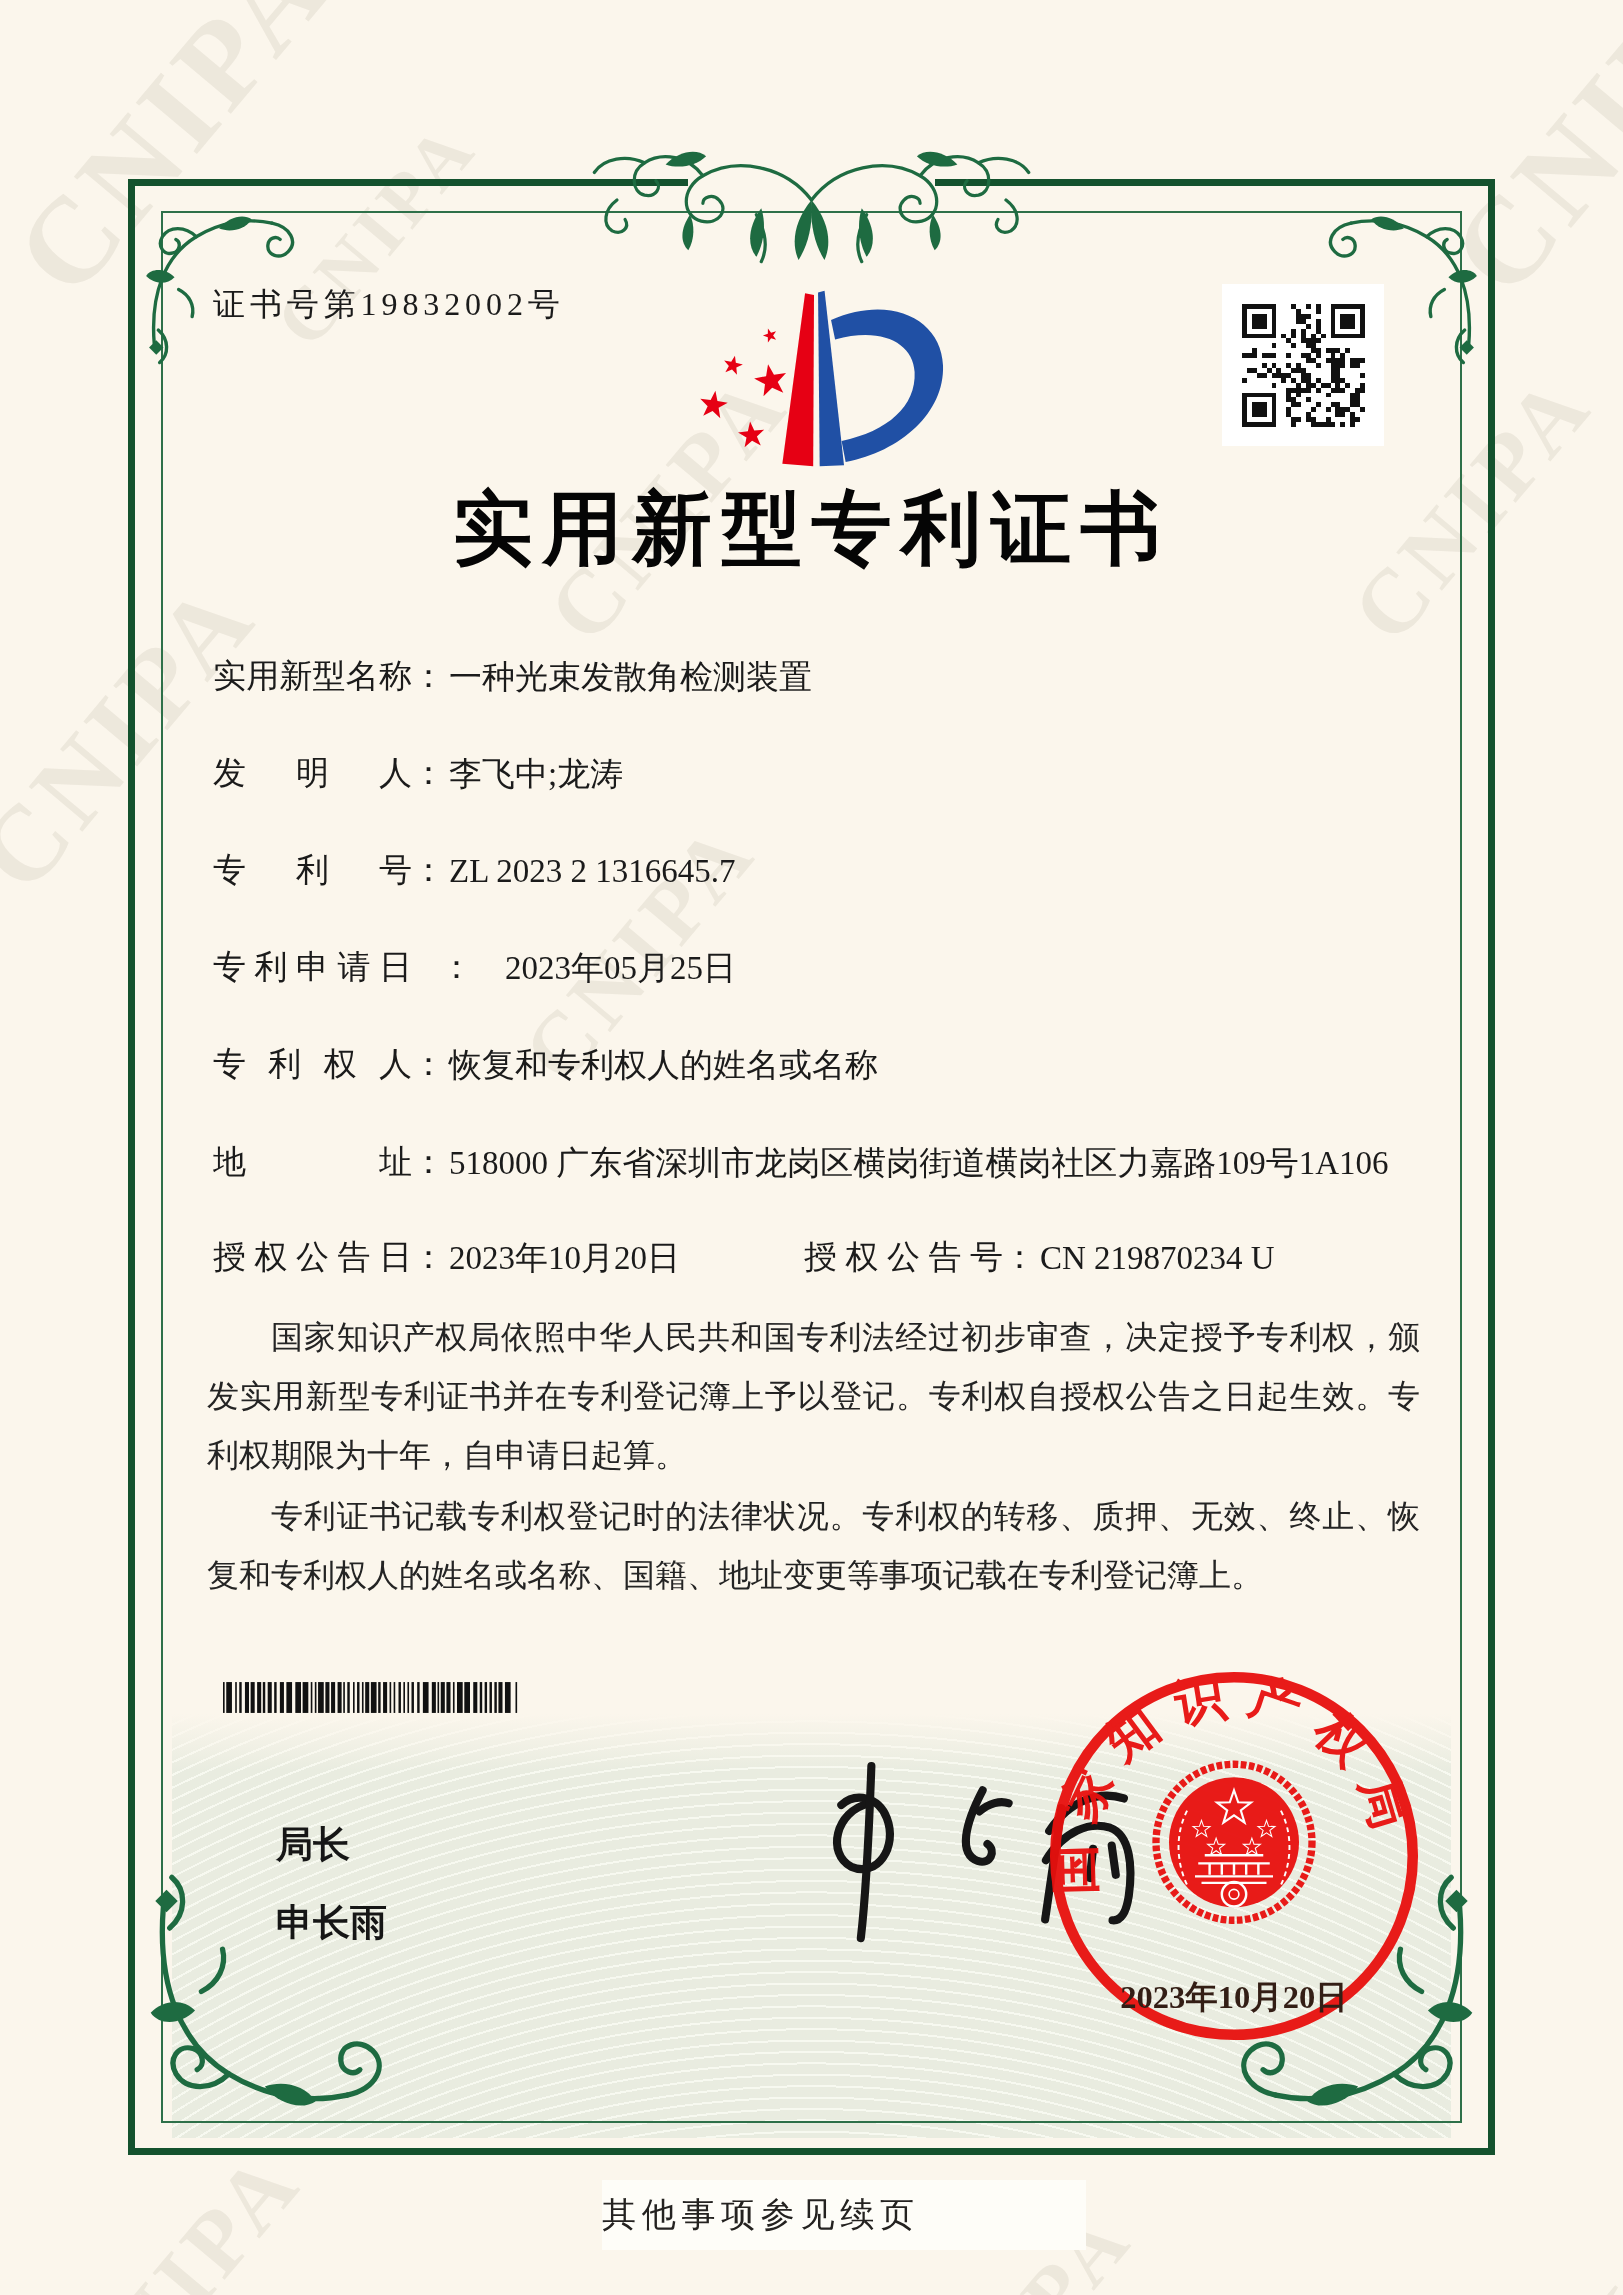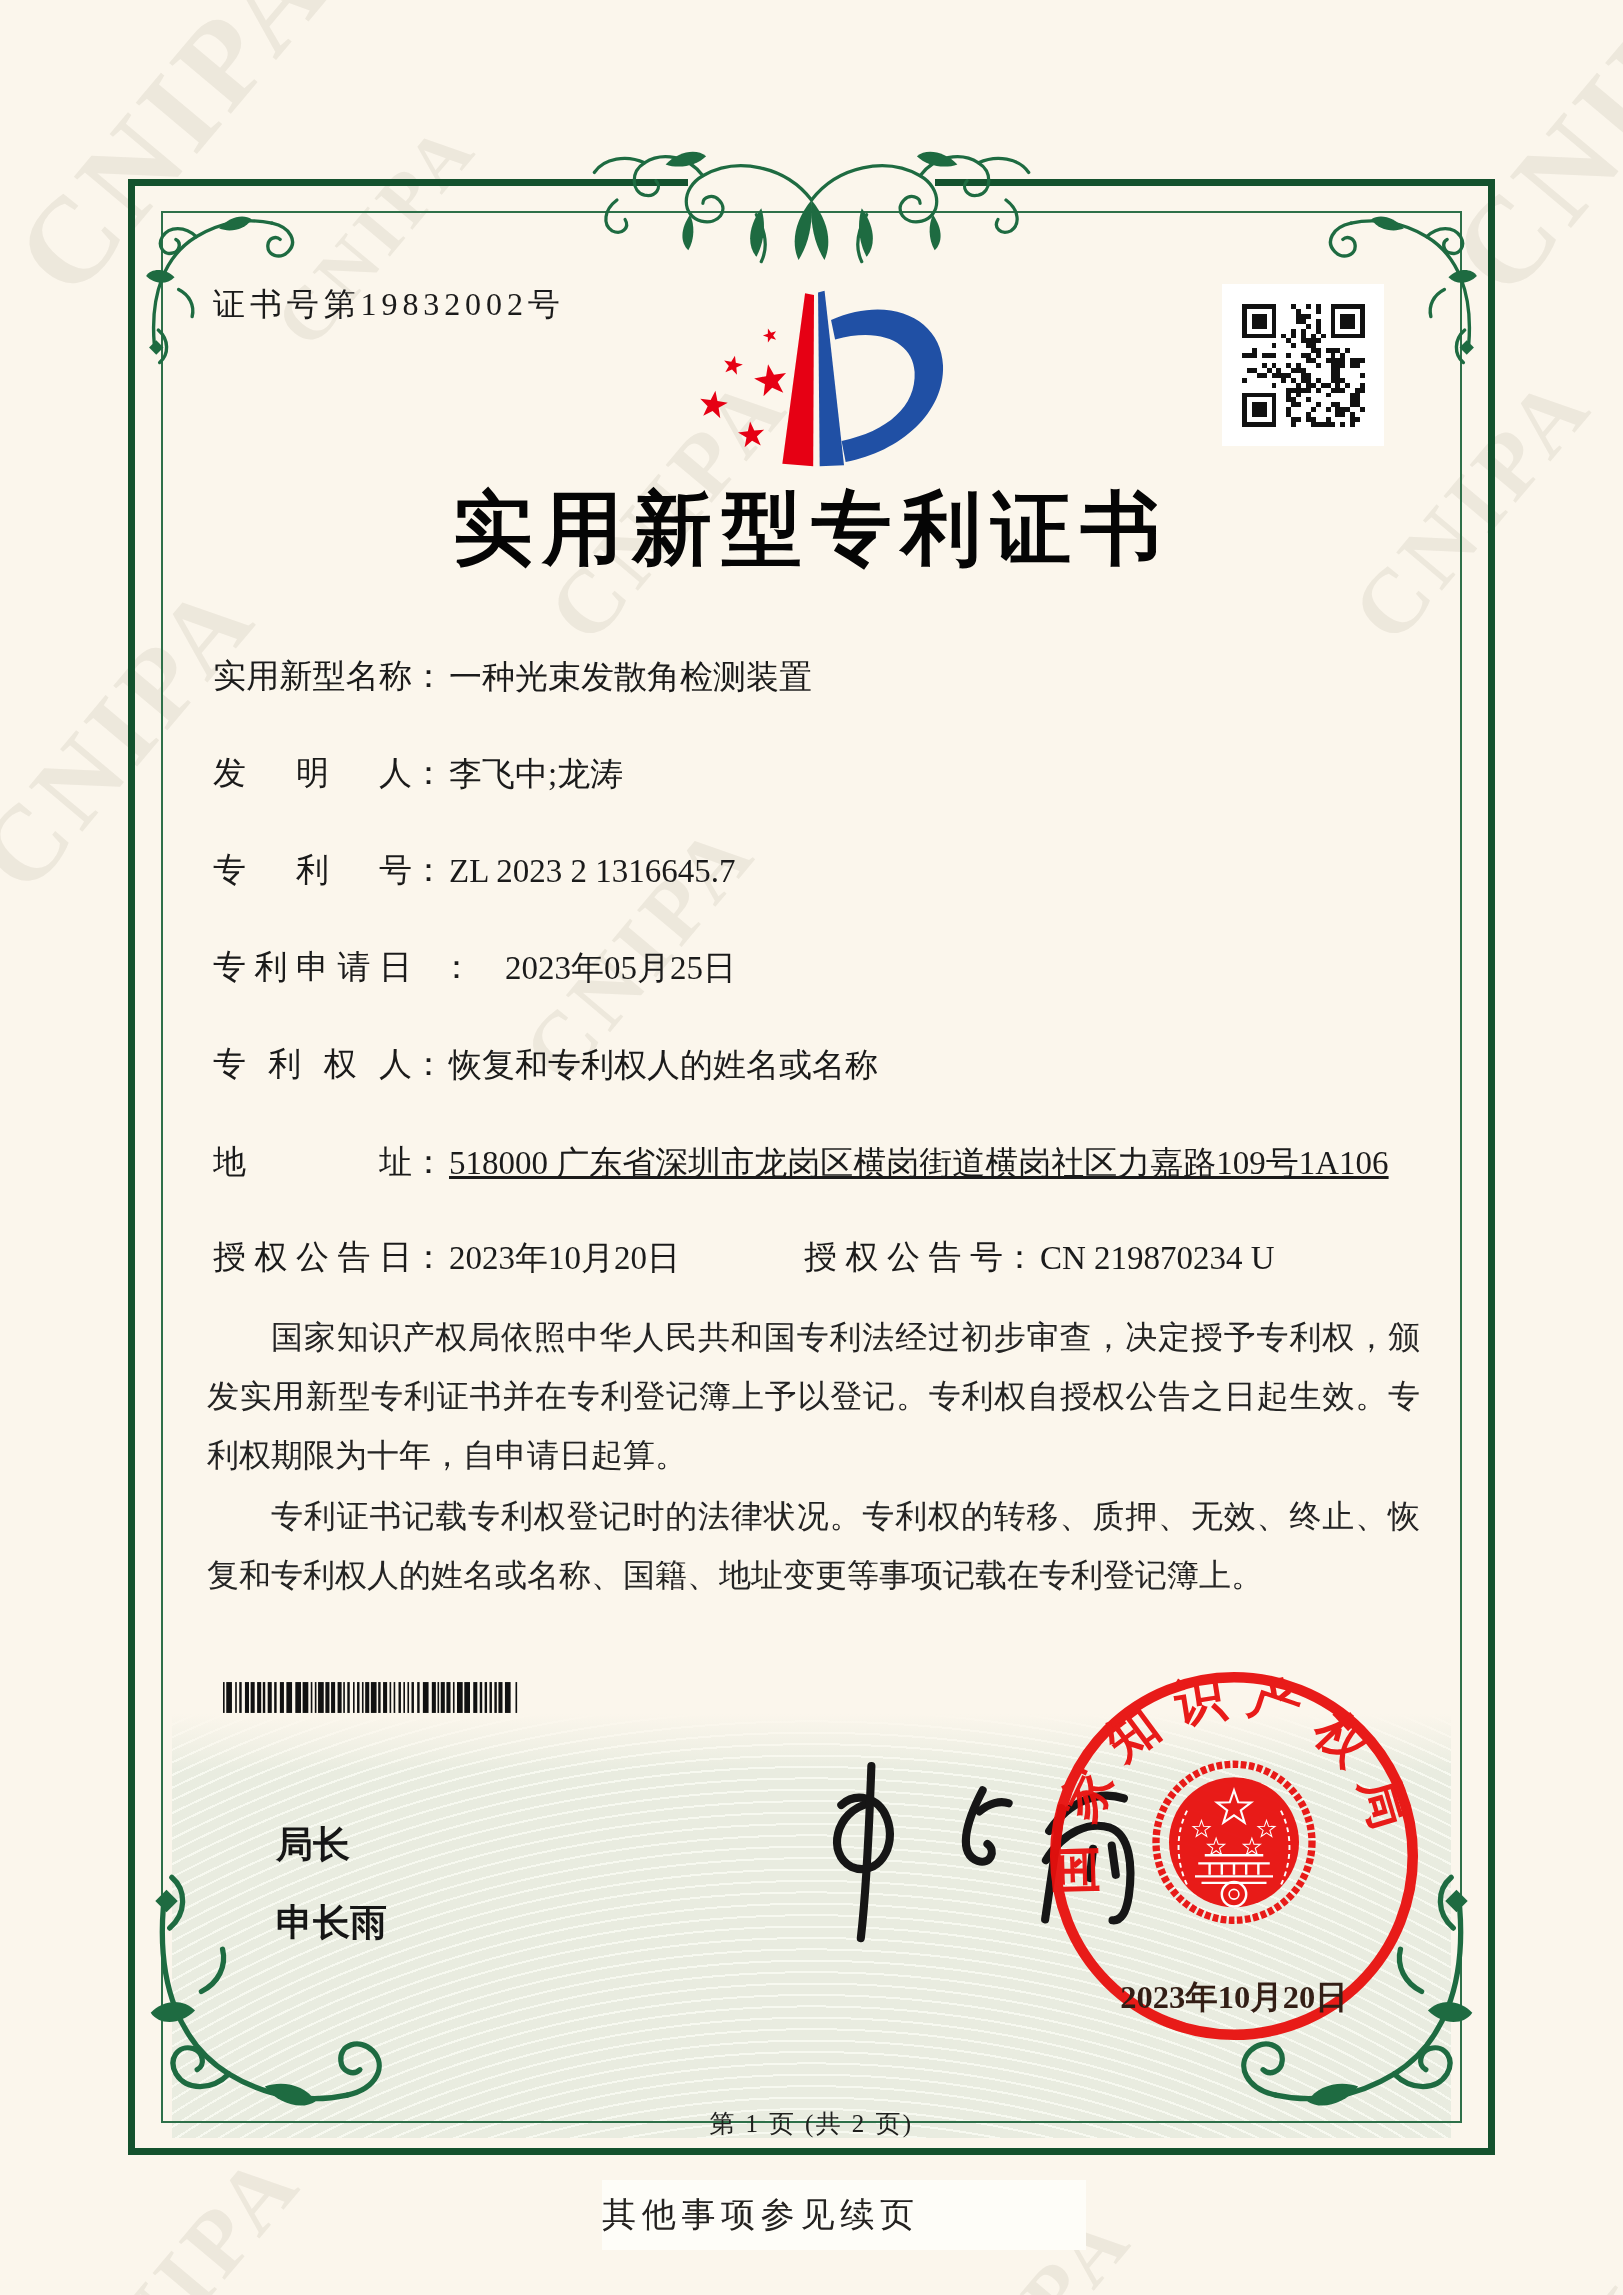--- a/index.html
+++ b/index.html
@@ -434,21 +434,21 @@
     <span class="val">2023年05月25日</span>
   </div>
   <div class="field-row" style="top:1042px;">
     <span class="lbl">专利权人</span>
     <span class="colon">：</span>
     <span class="val">恢复和专利权人的姓名或名称</span>
   </div>
   <div class="field-row" style="top:1140px;">
     <span class="lbl">地址</span>
     <span class="colon">：</span>
-    <span class="val" style="max-width:946px;text-decoration:underline;">518000 广东省深圳市龙岗区横岗街道横岗社区力嘉路109号1A106</span>
+    <span class="val" style="max-width:946px;">518000 广东省深圳市龙岗区横岗街道横岗社区力嘉路109号1A106</span>
   </div>
 
   <div class="field-row" style="top:1235px;">
     <span class="lbl">授权公告日</span>
     <span class="colon">：</span>
     <span class="val">2023年10月20日</span>
     <span class="grant-right">
       <span class="lbl">授权公告号</span>
       <span class="colon">：</span>
       <span class="val">CN 219870234 U</span>
@@ -562,19 +562,18 @@
           <path d="M-58,52 C-72,22 -72,-14 -56,-42" stroke-width="2.4" stroke-dasharray="6 5"></path>
           <path d="M58,52 C72,22 72,-14 56,-42" stroke-width="2.4" stroke-dasharray="6 5"></path>
         </g>
         <circle cy="64" r="15" fill="none" stroke="#ffffff" stroke-width="3"></circle>
         <circle cy="64" r="6" fill="none" stroke="#ffffff" stroke-width="2"></circle>
       </g>
       <text x="240" y="432" text-anchor="middle" font-size="40" font-weight="bold" fill="#2a130b" font-family="'Liberation Serif','DejaVu Serif',serif">2023年10月20日</text>
     </svg>
   </div>
 
-  <div class="footer-page">第 1 页 (共 2 页)</div>
   <div class="note-strip">
     <span>其他事项参见续页</span>
   </div>
 
 </div>
 
 
 </body></html>

